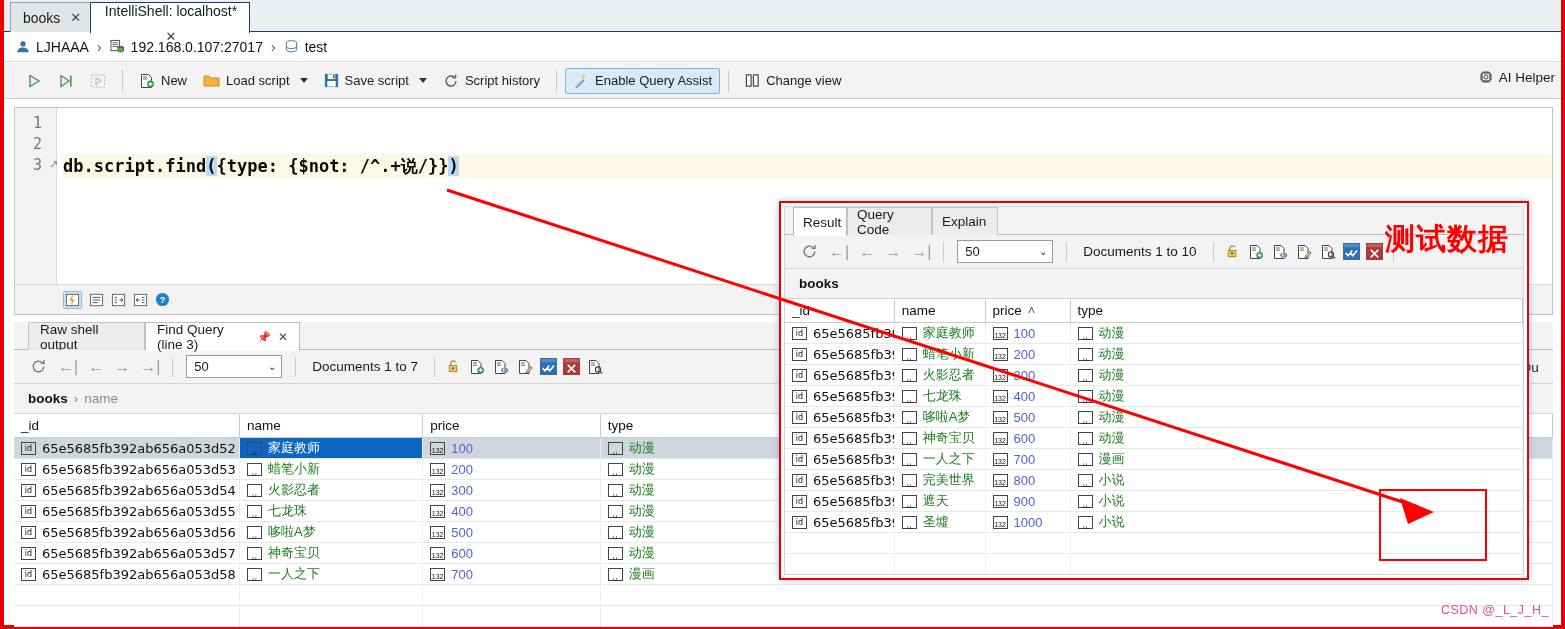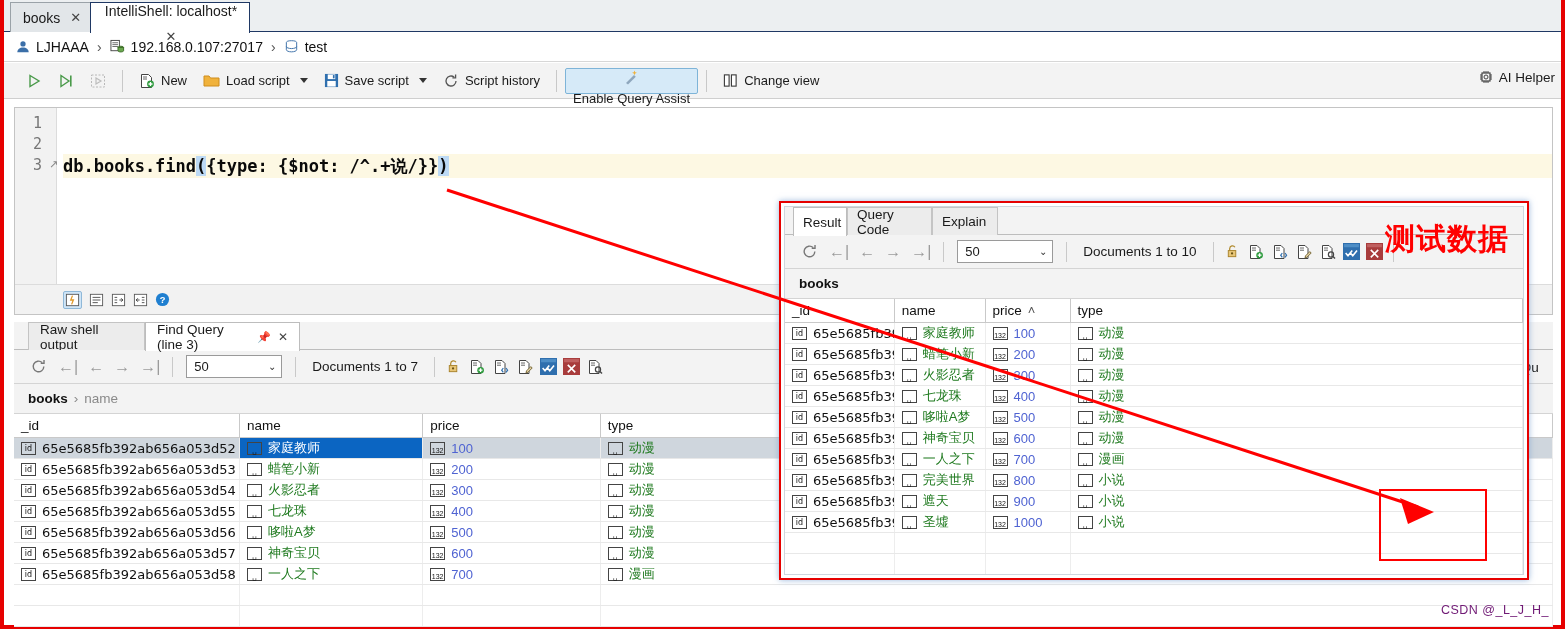--- a/index.html
+++ b/index.html
@@ -69,21 +69,20 @@
   .tbtn {
     display: flex; align-items: center; gap: 6px;
     height: 26px; padding: 0 7px;
     font-size: 13px; color: #1a1a1a;
     white-space: nowrap; cursor: default;
     border: 1px solid transparent; border-radius: 2px;
   }
   .tbtn.highlight {
     background: #d6eaf8;
     border: 1px solid #7eb4d8;
-    flex-direction: column;
   }
   .tsep { width: 1px; height: 22px; background: #c8c8c8; margin: 0 8px; }
   .caret-dn {
     width: 0; height: 0; border-left: 4px solid transparent;
     border-right: 4px solid transparent; border-top: 5px solid #333;
     margin: 0 8px 0 2px;
   }
   .ai-helper {
     position: absolute; right: 6px; top: 6px;
     display: flex; align-items: center; gap: 5px;
@@ -199,21 +198,21 @@
   }
   .ovtab.active { background: #fff; border-color: #bdbdbd; height: 29px; z-index: 2; }
 
   
   .annot-svg { position: absolute; left: 0; top: 0; width: 1565px; height: 629px; pointer-events: none; z-index: 30; }
   .hlbox {
     position: absolute; border: 2px solid #ff0000; z-index: 25; pointer-events: none;
   }
   .watermark {
     position: absolute; right: 12px; bottom: 8px;
-    color: #701a75; font-size: 12.5px; letter-spacing: .5px; z-index: 28; margin-left: 45px;
+    color: #ec4899; font-size: 12.5px; letter-spacing: .5px; z-index: 28; margin-left: 45px;
   }
   .ghost-text {
     position: absolute; color: #1a1a1a; font-size: 13.5px; z-index: 1;
   }
 </style>
 </head>
 <body>
 
 <div id="root">
 
@@ -353,21 +352,21 @@
     </div>
   </div>
 
   <div class="editor-wrap">
     <div class="gutter">
       <div class="lnum" style="top:6px;">1</div>
       <div class="lnum" style="top:27px;">2</div>
       <div class="lnum" style="top:48px;">3</div>
       <div class="foldmark" style="top:50px;">↗</div>
     </div>
-    <div class="codeline current" style="top:46px; height:24px; line-height:24px;"><span>db.books.find</span><span class="brkt">(</span><span>{type: {$not: /^.+说/}}</span><span class="brkt">)</span></div>
+    <div class="codeline current" style="top:46px; height:24px; line-height:24px;"><span>db.script.find</span><span class="brkt">(</span><span>{type: {$not: /^.+说/}}</span><span class="brkt">)</span></div>
 
     <div class="ebar">
       <span style="display:inline-flex;background:#cfe5f7;border:1px solid #8fb8d8;border-radius:2px;padding:1px;">
         <svg width="15" height="14" viewBox="0 0 16 16">
             <rect x="1" y="1.5" width="14" height="13" fill="#fff" stroke="#555"></rect>
             <path d="M8 3 L6 8h3l-2 5" fill="none" stroke="#e09a2c" stroke-width="1.5"></path>
           </svg>
       </span>
       <span style="display:inline-flex">
         <svg width="15" height="14" viewBox="0 0 16 16">

